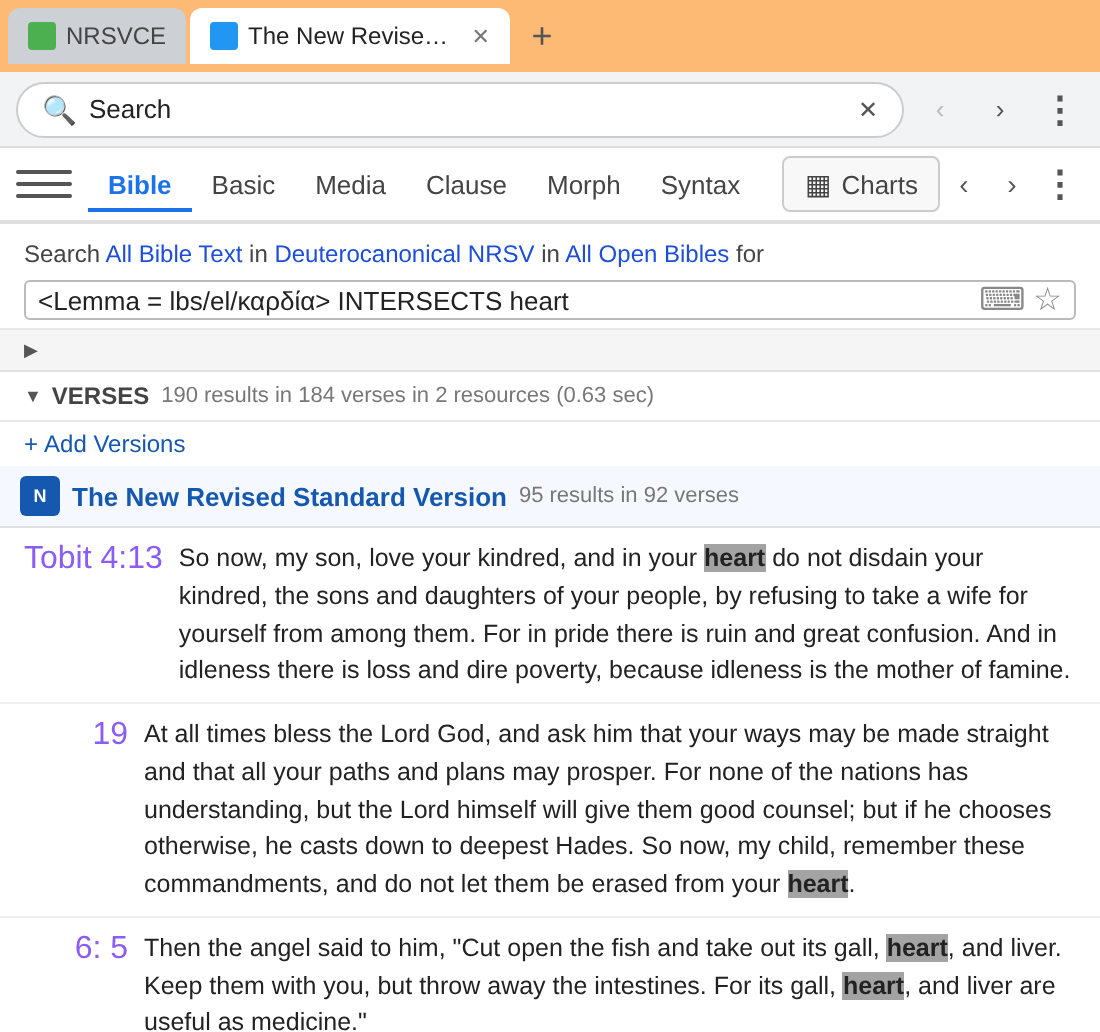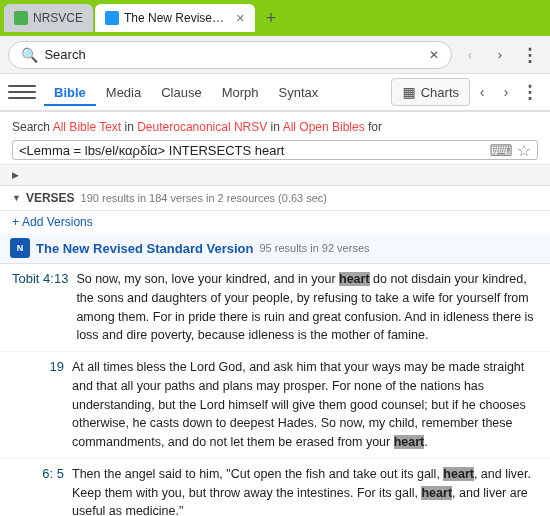--- a/index.html
+++ b/index.html
@@ -2,21 +2,21 @@
 <html><head>
   <meta charset="utf-8">
   <style>
     * { margin: 0; padding: 0; box-sizing: border-box; }
     body { font-family: Arial, sans-serif; font-size: 13px; background: #fff; width: 550px; overflow-x: hidden; }
 
     
     .browser-tabs {
       display: flex;
       align-items: center;
-      background: #84cc16;
+      background: #fdba74;
       height: 36px;
       padding: 0 4px;
       gap: 2px;
     }
     .tab {
       display: flex;
       align-items: center;
       height: 28px;
       padding: 0 10px;
       border-radius: 6px 6px 0 0;
@@ -178,21 +178,21 @@
     
     .search-area {
       padding: 8px 12px 4px;
       border-bottom: 1px solid #e8e8e8;
     }
     .search-desc {
       font-size: 12px;
       color: #444;
       margin-bottom: 6px;
     }
-    .search-desc a { color: #ef4444; text-decoration: none; }
+    .search-desc a { color: #1d4ed8; text-decoration: none; }
     .search-input-row {
       display: flex;
       align-items: center;
       border: 1px solid #bbb;
       border-radius: 3px;
       height: 20px;
       padding: 0 6px;
       gap: 4px;
     }
     .search-input-text {
@@ -314,22 +314,22 @@
     }
 
     
     .verse-item {
       display: flex;
       padding: 6px 12px;
       border-bottom: 1px solid #f0f0f0;
       gap: 8px;
     }
     .verse-ref {
-      font-size: 13px;
-      color: #0c4a6e;
+      font-size: 16px;
+      color: #8b5cf6;
       min-width: 52px;
       text-align: right;
       flex-shrink: 0;
       cursor: pointer;
       padding-top: 1px;
     }
     .verse-text {
       font-size: 12.5px;
       color: #222;
       line-height: 1.5;
@@ -373,20 +373,21 @@
   <div class="more-btn">⋮</div>
 </div>
 
 <div class="app-toolbar">
   <div class="hamburger">
     <span></span>
     <span></span>
     <span></span>
   </div>
   <div class="nav-item active">Bible</div>
+  <div class="nav-item">Basic</div>
   <div class="nav-item">Media</div>
   <div class="nav-item">Clause</div>
   <div class="nav-item">Morph</div>
   <div class="nav-item">Syntax</div>
   <div class="spacer"></div>
   <div class="charts-btn">
     <span style="font-size:14px;">▦</span>
     <span>Charts</span>
   </div>
   <div class="nav-btn">‹</div>

